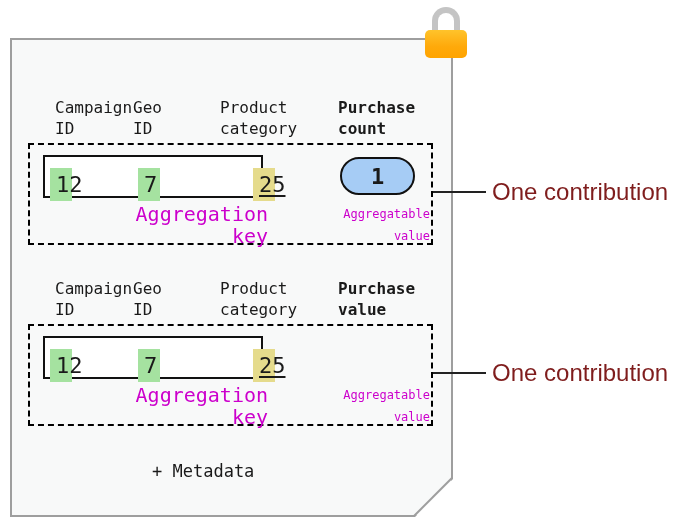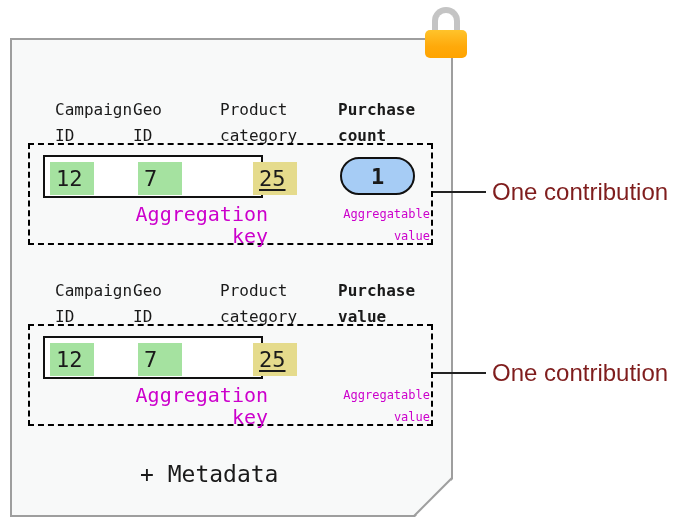--- a/index.html
+++ b/index.html
@@ -48,43 +48,43 @@
     border-radius: 5px;
   }
 
   
   .contribution { position: absolute; left: 0; width: 700px; height: 160px; }
   .contribution.c1 { top: 97px; }
   .contribution.c2 { top: 278px; }
 
   .hdr {
     position: absolute; top: 0;
-    font-size: 16px; line-height: 26px;
+    font-size: 16px; line-height: 21px;
     white-space: pre-line;
   }
   .hdr.campaign { left: 55px; }
   .hdr.geo { left: 133px; }
   .hdr.product { left: 220px; text-underline-offset: 3px; }
   .hdr.purchase { left: 338px; font-weight: bold; }
 
   .dashed-box {
     position: absolute; left: 28px; top: 46px;
     width: 405px; height: 102px;
     border: 2px dashed #000000;
   }
 
   .key-box {
     position: absolute; left: 43px; top: 58px;
     width: 220px; height: 43px;
     border: 2px solid #111111;
     background: #ffffff;
   }
   .cell {
-    position: absolute; top: 5px;
-    width: 44px; height: 33px;
+    position: absolute; top: 11px;
+    width: 22px; height: 33px;
     font-size: 22px; line-height: 33px;
     padding-left: 6px;
     background: #a5e2a0;
   }
   .cell.k1 { left: 5px; }
   .cell.k2 { left: 93px; }
   .cell.k3 {
     left: 172px;
     background: #e5db8c;
     text-decoration: underline;
@@ -126,22 +126,22 @@
   .callout {
     position: absolute; left: 492px; top: 81px;
     font-family: "Liberation Sans", sans-serif;
     font-size: 24px; line-height: 28px;
     color: #7f1d1d;
     white-space: nowrap;
   }
 
   
   .metadata {
-    position: absolute; left: 140px; top: 461px;
-    font-size: 23px;
+    position: absolute; left: 152px; top: 461px;
+    font-size: 17px;
   }
 </style>
 </head>
 <body>
 
 <div class="stage">
 
   <div class="record"></div>
   <div class="fold-edge"></div>
 

